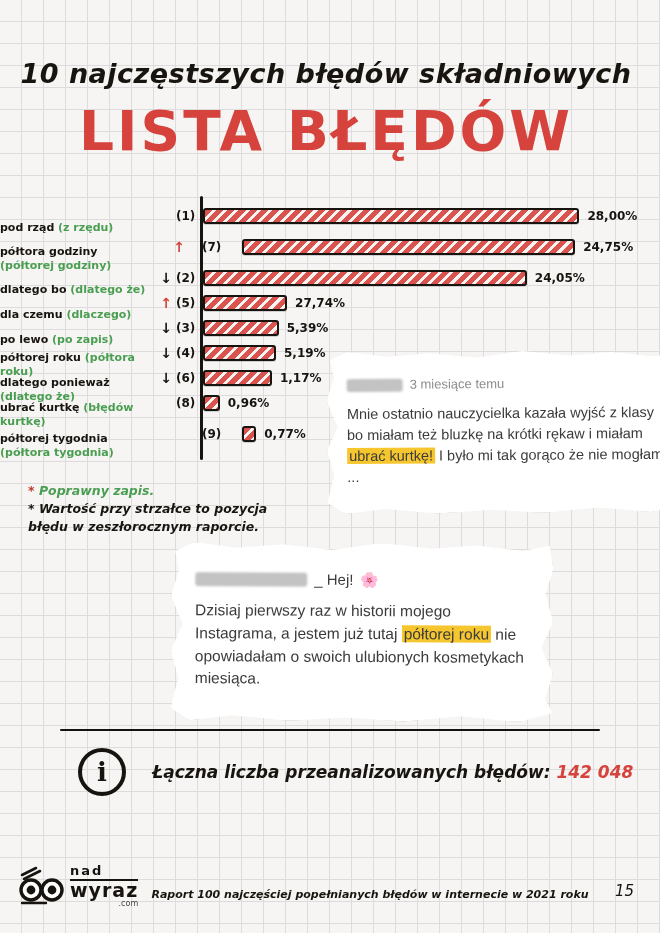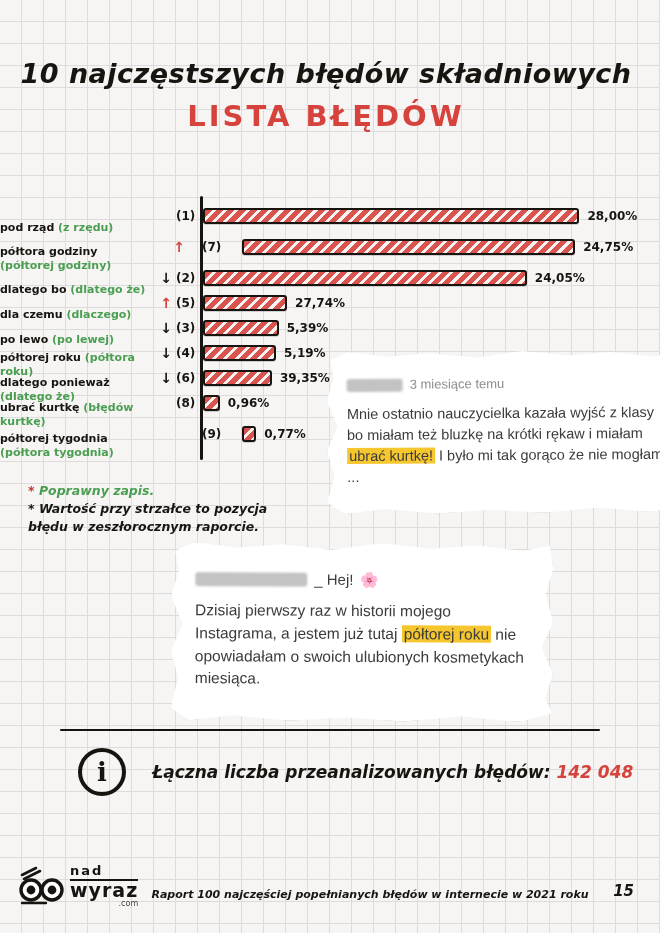--- a/index.html
+++ b/index.html
@@ -9,21 +9,21 @@
     background-color:#f6f5f3;
     background-image:
       repeating-linear-gradient(to right, transparent 0 21px, #dcdcdc 21px 22px),
       repeating-linear-gradient(to bottom, transparent 0 21px, #dcdcdc 21px 22px),
       repeating-linear-gradient(to right, transparent 0 87px, rgba(180,180,180,.35) 87px 88px),
       repeating-linear-gradient(to bottom, transparent 0 87px, rgba(180,180,180,.35) 87px 88px);
   }
   
   .hdr{position:absolute;top:58px;left:0;right:8px;text-align:center;}
   .hdr h1{margin:0;font-size:27px;font-style:italic;font-weight:700;color:#18140f;letter-spacing:.5px;}
-  .hdr h2{margin:10px 0 0;font-size:29px;font-weight:800;color:#d6423c;letter-spacing:3px;}
+  .hdr h2{margin:10px 0 0;font-size:55px;font-weight:800;color:#d6423c;letter-spacing:3px;}
   
   .chart{position:absolute;top:203px;left:0;width:660px;}
   .axis{position:absolute;left:200px;top:-7px;width:3px;height:264px;background:#17130f;border-radius:2px;}
   .crow{display:flex;align-items:center;height:25px;}
   .crow.tall{height:37px;gap:13px;}
   .clabel{width:158px;font-size:11px;font-weight:700;color:#18140f;line-height:1.2;margin-top:24px;}
   .clabel .ok{color:#4a9e51;}
   .arw{width:16px;text-align:center;font-size:14px;font-weight:800;line-height:1;}
   .arw.up{color:#d6423c;}
   .arw.down{color:#17130f;}
@@ -61,21 +61,21 @@
   .info-icon{width:40px;height:40px;border:4px solid #17130f;border-radius:50%;display:flex;align-items:center;justify-content:center;font-family:"DejaVu Serif",serif;font-weight:800;font-size:26px;color:#17130f;background:transparent;}
   .summary p{margin:0;font-size:17px;font-weight:800;color:#18140f;font-style:italic;}
   .summary .red{color:#d6423c;}
   
   .logo{position:absolute;left:18px;top:864px;display:flex;align-items:center;gap:4px;}
   .logo-text{display:flex;flex-direction:column;line-height:1;color:#17130f;}
   .logo-nad{font-size:13px;font-weight:700;letter-spacing:2px;border-bottom:2px solid #17130f;padding-bottom:2px;}
   .logo-wyraz{font-size:19px;font-weight:800;letter-spacing:1px;}
   .logo-com{font-size:8px;text-align:right;color:#444;}
   .report-line{position:absolute;left:150px;right:70px;top:888px;text-align:center;font-size:11px;font-weight:700;font-style:italic;color:#18140f;}
-  .page-num{position:absolute;right:26px;top:882px;font-size:15px;font-weight:700;font-style:italic;color:#18140f;}
+  .page-num{position:absolute;right:26px;top:882px;font-size:15px;font-weight:400;font-style:italic;color:#18140f;}
 </style>
 </head>
 <body>
 
 <div class="page">
 
   <header class="hdr">
     <h1>10 najczęstszych błędów składniowych</h1>
     <h2>LISTA BŁĘDÓW</h2>
   </header>
@@ -113,21 +113,21 @@
         <div class="crow">
           <div class="clabel"><span class="err">dla czemu</span><span class="ok"> (dlaczego)</span></div>
           <span class="arw up">↑</span>
           <span class="rank">(5)</span>
           <div class="barwrap">
             <div class="bar" style="width: 80.066px;"></div>
             <span class="pct">27,74%</span>
           </div>
         </div>
         <div class="crow">
-          <div class="clabel"><span class="err">po lewo</span><span class="ok"> (po lewej)</span></div>
+          <div class="clabel"><span class="err">po lewo</span><span class="ok"> (po zapis)</span></div>
           <span class="arw down">↓</span>
           <span class="rank">(3)</span>
           <div class="barwrap">
             <div class="bar" style="width: 71.687px;"></div>
             <span class="pct">5,39%</span>
           </div>
         </div>
         <div class="crow">
           <div class="clabel"><span class="err">półtorej roku</span><span class="ok"> (półtora roku)</span></div>
           <span class="arw down">↓</span>
@@ -136,21 +136,21 @@
             <div class="bar" style="width: 69.027px;"></div>
             <span class="pct">5,19%</span>
           </div>
         </div>
         <div class="crow">
           <div class="clabel"><span class="err">dlatego ponieważ</span><span class="ok"> (dlatego że)</span></div>
           <span class="arw down">↓</span>
           <span class="rank">(6)</span>
           <div class="barwrap">
             <div class="bar" style="width: 64.904px;"></div>
-            <span class="pct">39,35%</span>
+            <span class="pct">1,17%</span>
           </div>
         </div>
         <div class="crow">
           <div class="clabel"><span class="err">ubrać kurtkę</span><span class="ok"> (błędów kurtkę)</span></div>
           <span class="arw none"></span>
           <span class="rank">(8)</span>
           <div class="barwrap">
             <div class="bar" style="width: 12.768px;"></div>
             <span class="pct">0,96%</span>
           </div>

